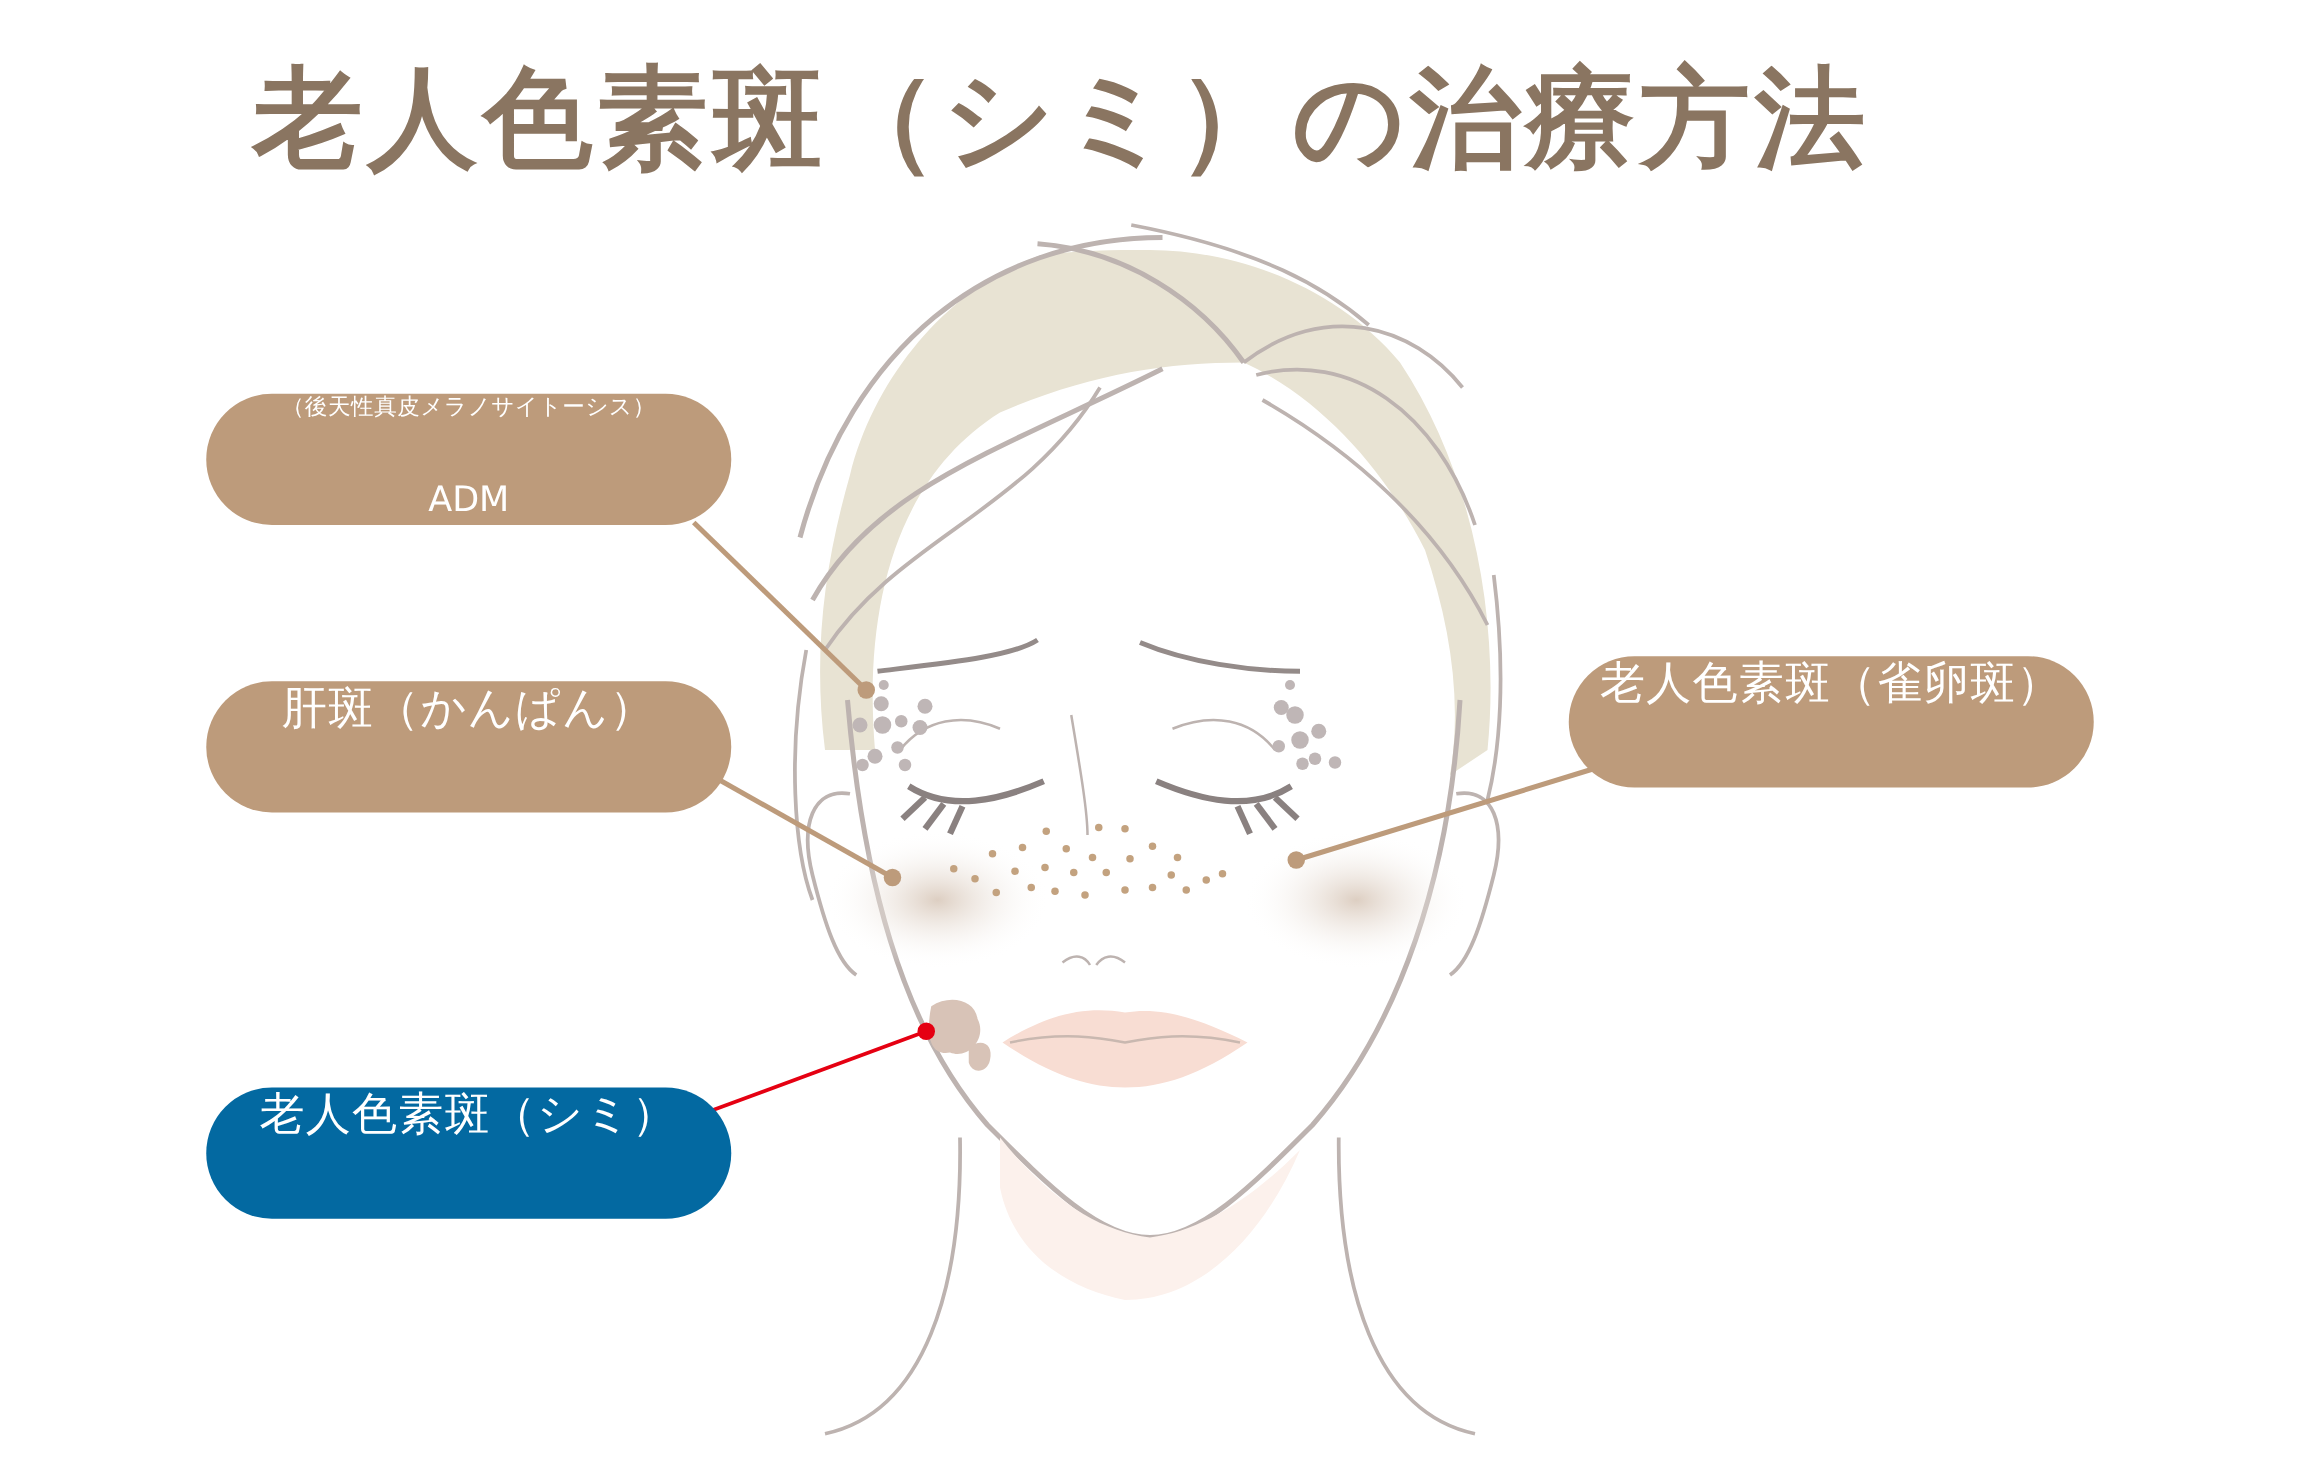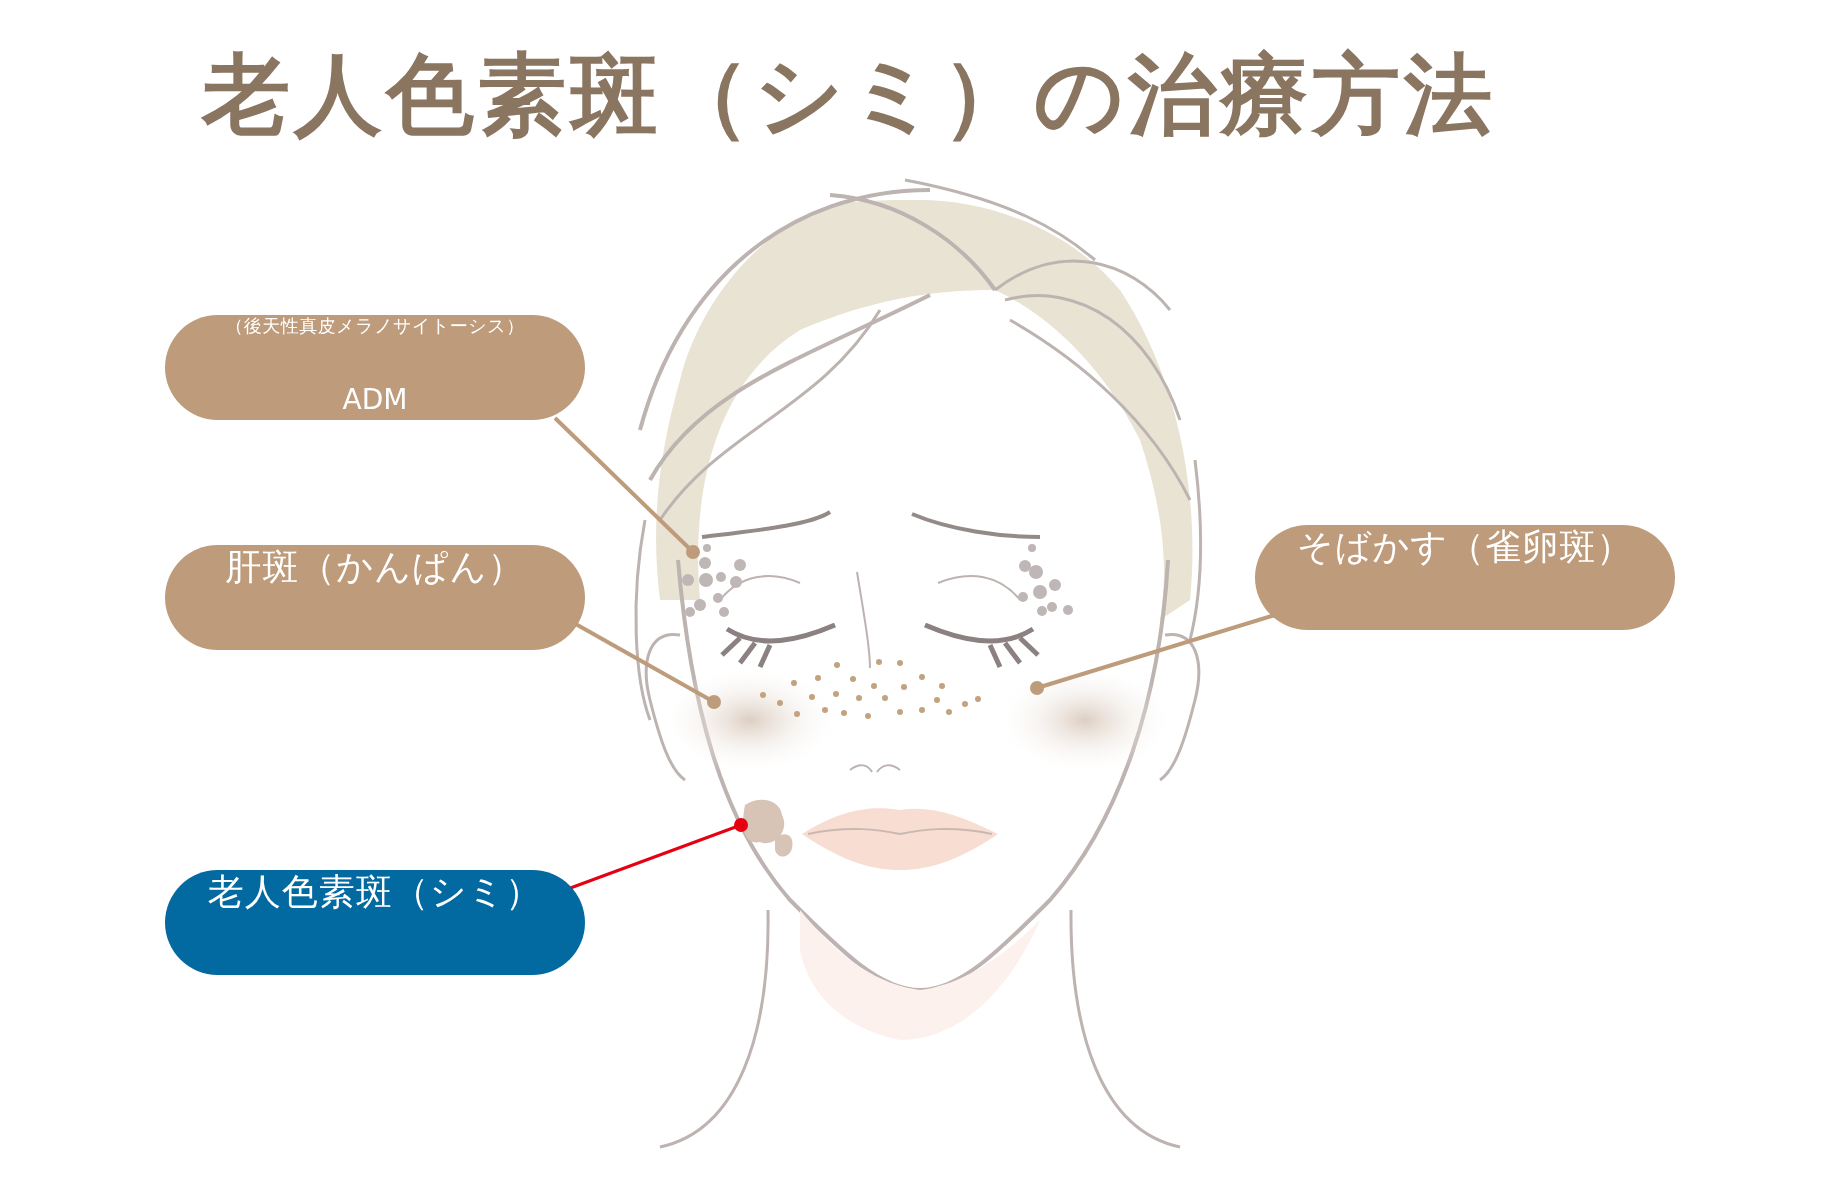--- a/index.html
+++ b/index.html
@@ -153,14 +153,14 @@
 
 <div class="pill" style="left:165px;top:525px;margin-top:20px;">
   <span class="main">肝斑（かんぱん）</span>
 </div>
 
 <div class="pill red" style="left:165px;top:870px;">
   <span class="main">老人色素斑（シミ）</span>
 </div>
 
 <div class="pill" style="left:1255px;top:525px;">
-  <span class="main">そばかす（雀卵斑）</span>
+  <span class="main">老人色素斑（雀卵斑）</span>
 </div>
 
 </body></html>

